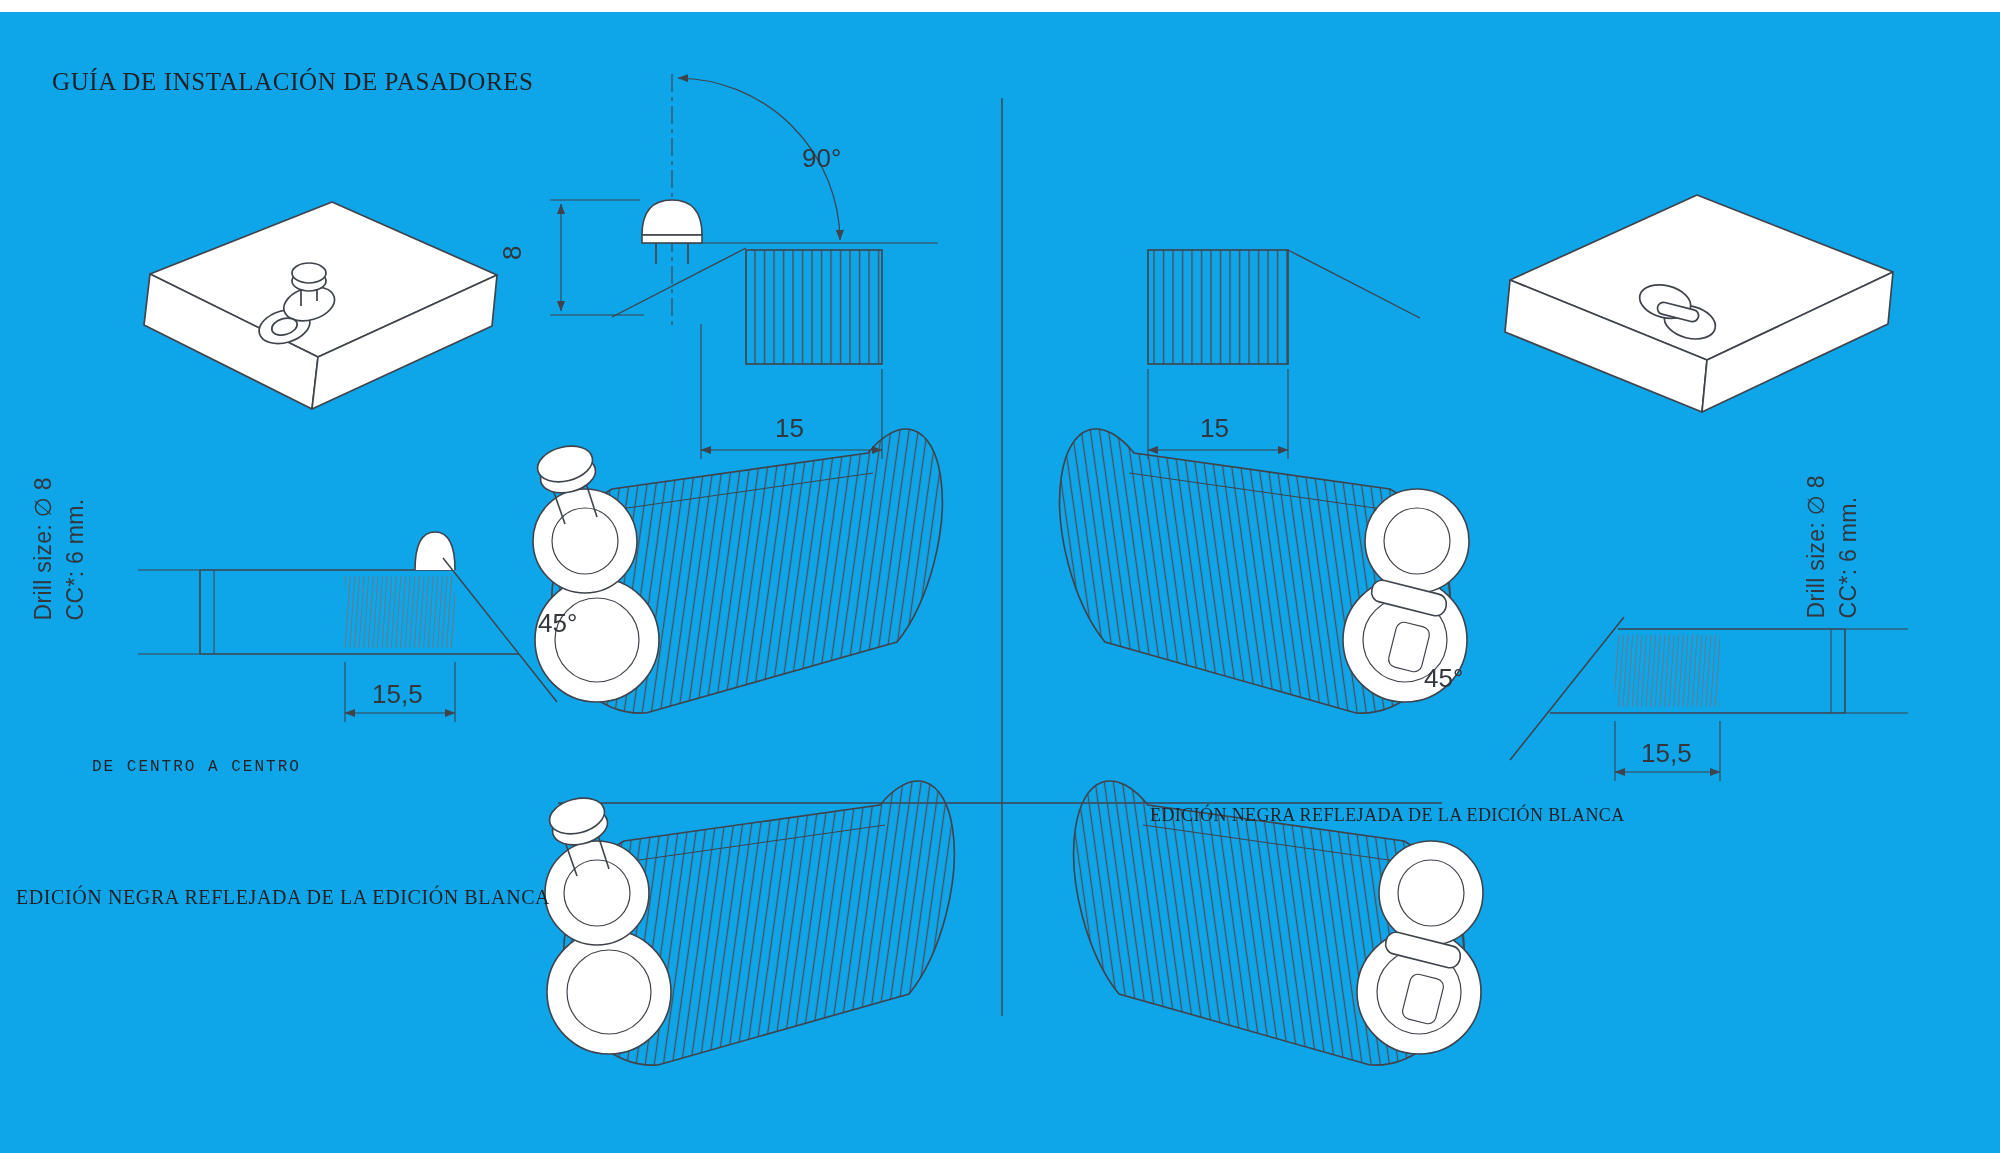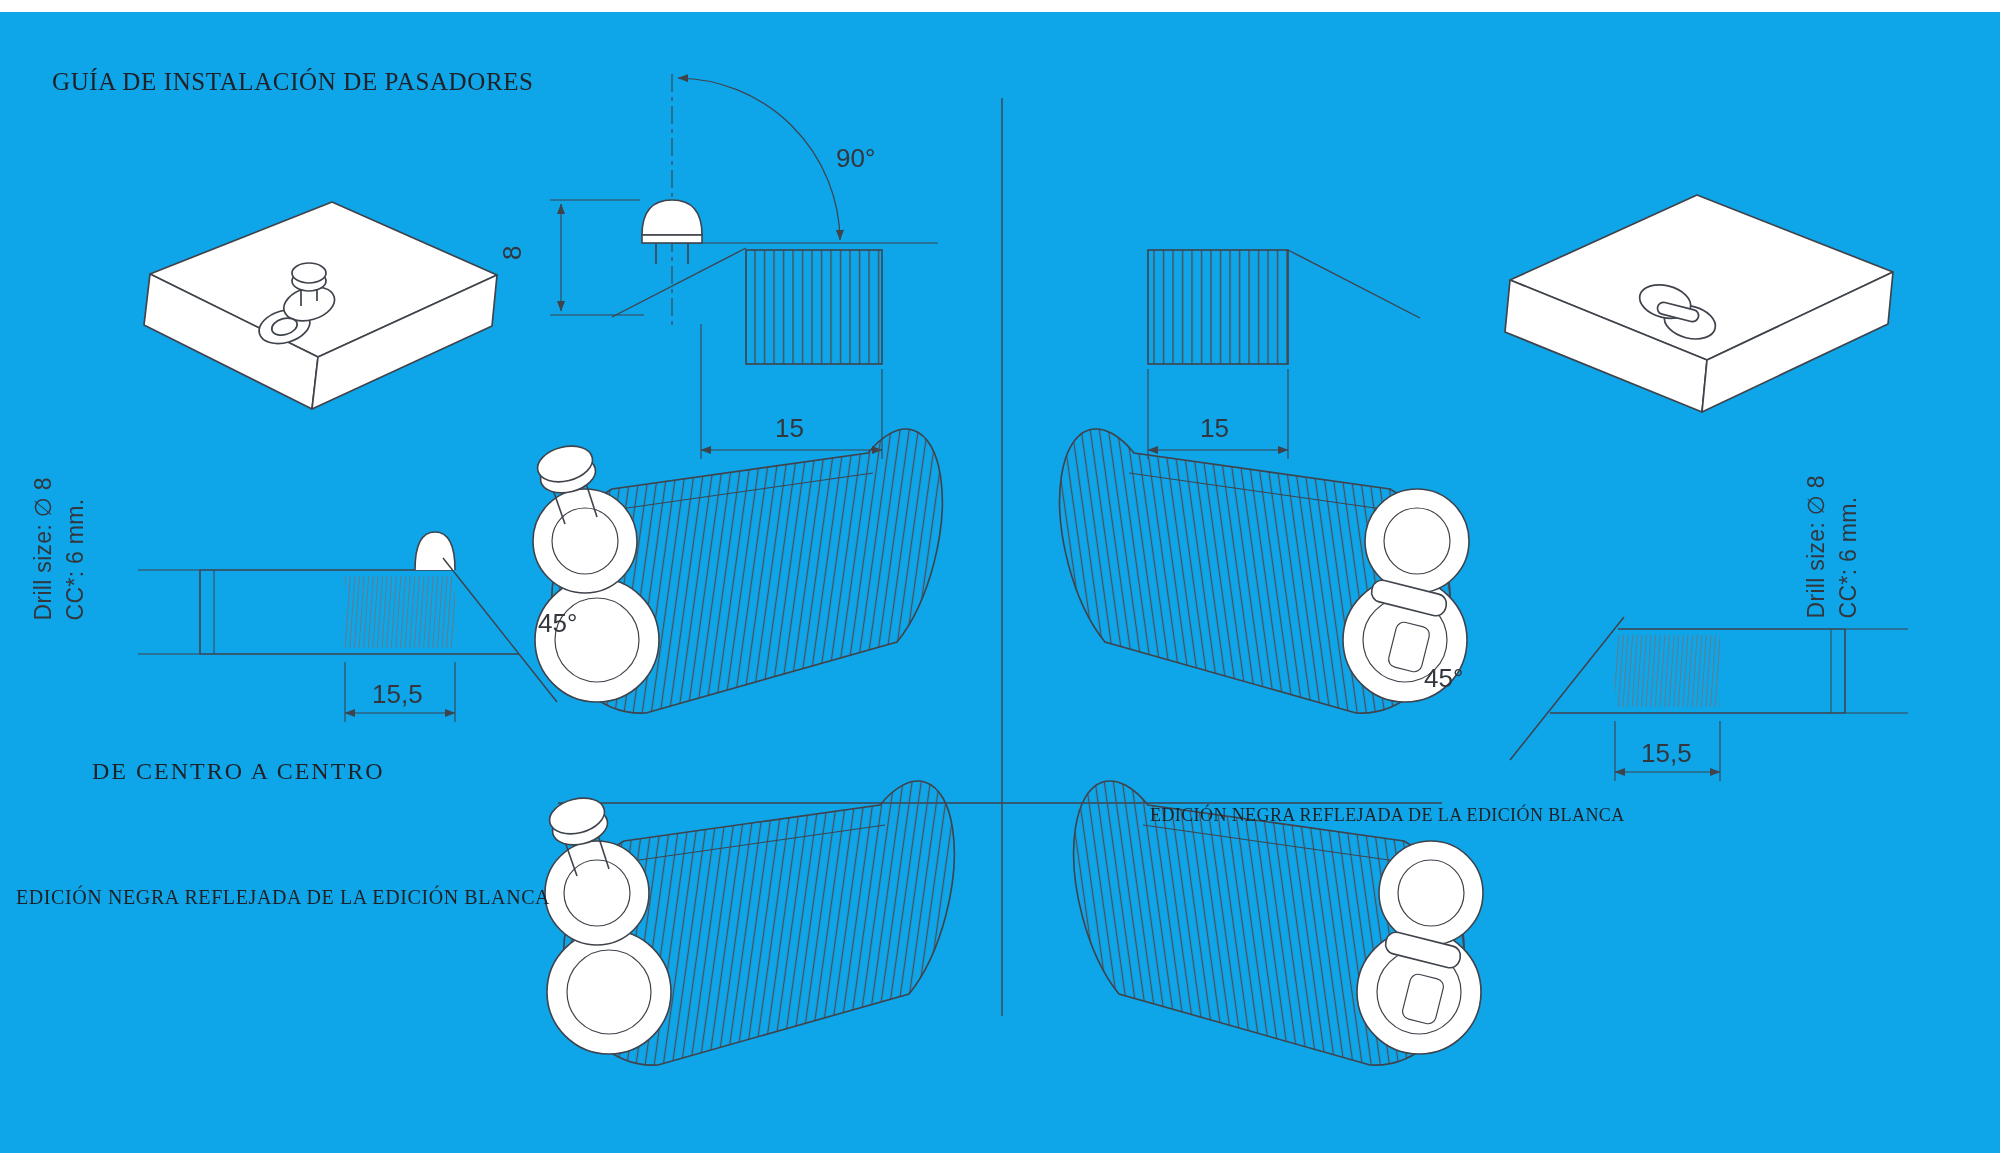--- a/index.html
+++ b/index.html
@@ -10,21 +10,21 @@
   }
   .canvas svg { position:absolute; left:0; top:0; }
   .lbl { position:absolute; white-space:nowrap; line-height:1.15; }
   .serif { font-family:"Liberation Serif","DejaVu Serif",serif; }
   .sans  { font-family:"Liberation Sans","DejaVu Sans",sans-serif; }
   .title { font-size:25px; letter-spacing:0.6px; color:#1e2126; }
   .dim   { font-size:26px; color:#33363c; }
   .drill { font-size:23px; color:#33363c; letter-spacing:0.3px; }
   .note  { font-size:20px; letter-spacing:0.6px; color:#1e2126; }
   .note-sm { font-size:18px; letter-spacing:0.4px; color:#1e2126; }
-  .centerlabel { font-size:24px; letter-spacing:2px; color:#1e2126; }
+  .centerlabel { font-size:16px; letter-spacing:2px; color:#1e2126;font-family:Liberation Mono, monospace; }
   .rot { transform:rotate(-90deg); transform-origin:0 100%; }
 </style>
 </head>
 <body>
 
 <div class="canvas">
 
   <svg width="2000" height="1153" viewBox="0 0 2000 1153">
     <defs>
       <marker id="arrow" viewBox="0 0 10 10" refX="9.5" refY="5" markerWidth="11" markerHeight="11" orient="auto-start-reverse" markerUnits="userSpaceOnUse">
@@ -169,21 +169,21 @@
       <g fill="#ffffff">
         <rect x="1371" y="575" width="76" height="22" rx="10" transform="rotate(14 1409 586)"></rect>
         <rect x="1392" y="612" width="34" height="46" rx="8" transform="rotate(14 1409 635)" fill="none" stroke-width="1.2"></rect>
       </g>
     </g>
     <use href="#cyllock" transform="translate(14,352)"></use>
   </svg>
 
   <div class="lbl serif title" style="left:52px; top:56px;">GUÍA DE INSTALACIÓN DE PASADORES</div>
 
-  <div class="lbl sans dim" style="left:836px; top:132px;">90°</div>
+  <div class="lbl sans dim" style="left:802px; top:132px;">90°</div>
   <div class="lbl sans dim rot" style="left:528px; top:218px;">8</div>
   <div class="lbl sans dim" style="left:775px; top:402px;">15</div>
   <div class="lbl sans dim" style="left:538px; top:597px;">45°</div>
   <div class="lbl sans dim" style="left:372px; top:668px;">15,5</div>
 
   <div class="lbl sans drill rot" style="left:56px; top:582px;">Drill size: ∅ 8</div>
   <div class="lbl sans drill rot" style="left:88px; top:582px;">CC*: 6 mm.</div>
 
   <div class="lbl serif centerlabel" style="left:92px; top:746px;">DE CENTRO A CENTRO</div>
   <div class="lbl serif note" style="left:16px; top:874px;">EDICIÓN NEGRA REFLEJADA DE LA EDICIÓN BLANCA</div>

